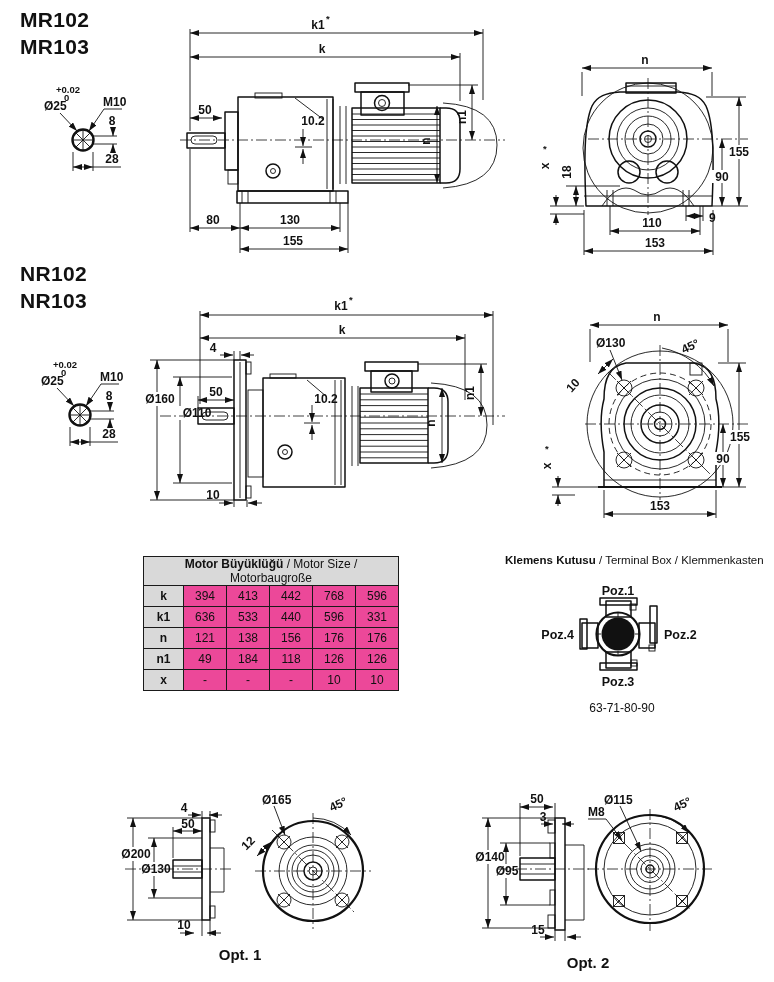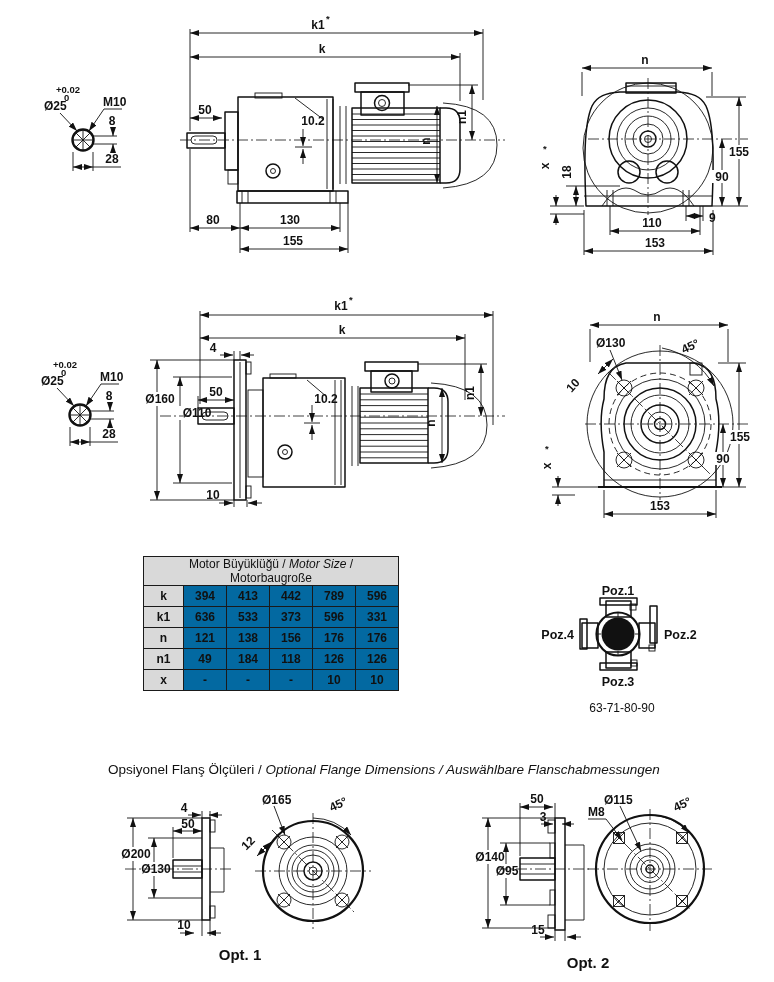--- a/index.html
+++ b/index.html
@@ -20,36 +20,44 @@
   .dt{font-size:12px;font-weight:bold}
   .dts{font-size:9.5px;font-weight:bold}
   .cap{font-size:15px;font-weight:bold}
   .poz{font-size:12.5px;font-weight:bold}
   .plain{font-size:12px;font-weight:normal}
   
   .model-title{position:absolute;left:20px;font-size:21px;font-weight:bold;line-height:27px;letter-spacing:.3px}
   .model-title span{display:block}
   .klemens-title{position:absolute;left:505px;top:554px;font-size:11.5px;white-space:nowrap}
   .flange-title{position:absolute;left:108px;top:762px;font-size:13.5px;white-space:nowrap}
-  .b{font-weight:normal}
-  .i{font-style:italic}
+  .b{font-weight:bold}
+  .i{}
   
   .size-table{position:absolute;left:143px;top:556px;border-collapse:collapse;text-align:center;font-size:12px}
   .size-table th,.size-table td{border:1px solid #1a1a1a}
   .size-table th{background:#d9d9d9;font-weight:bold}
-  .size-table td{background:#0369a1;font-weight:bold;width:43px;height:21px}
+  .size-table td{background:#ec4899;font-weight:normal;width:43px;height:21px}
   .size-table .lbl{width:40px}
   .size-table .ttl{height:24px;font-weight:normal;padding:0 6px}
   .size-table .hrow th{height:25px}
 </style>
 </head>
 <body>
 
 <div class="page">
 
+  <div class="model-title" style="top:6px">
+    <span>MR102</span>
+    <span>MR103</span>
+  </div>
+  <div class="model-title" style="top:260px">
+    <span>NR102</span>
+    <span>NR103</span>
+  </div>
 
   <svg class="art" width="774" height="982" viewBox="0 0 774 982">
     <defs>
       <marker id="ae" markerWidth="11" markerHeight="8" refX="9" refY="3" orient="auto" markerUnits="userSpaceOnUse">
         <path d="M0,0 L9,3 L0,6 Z" fill="#111"></path>
       </marker>
       <marker id="as" markerWidth="11" markerHeight="8" refX="9" refY="3" orient="auto-start-reverse" markerUnits="userSpaceOnUse">
         <path d="M0,0 L9,3 L0,6 Z" fill="#111"></path>
       </marker>
     </defs>
@@ -457,28 +465,28 @@
   <table class="size-table">
     <tbody>
       <tr>
         <th colspan="6" class="ttl"><span class="b">Motor Büyüklüğü</span><span> / </span><span class="i">Motor Size</span><span> / </span><span>Motorbaugroße</span></th>
       </tr>
       <tr>
         <th class="lbl">k</th>
         <td>394</td>
         <td>413</td>
         <td>442</td>
-        <td>789</td>
+        <td>768</td>
         <td>596</td>
       </tr>
       <tr>
         <th class="lbl">k1</th>
         <td>636</td>
         <td>533</td>
-        <td>373</td>
+        <td>440</td>
         <td>596</td>
         <td>331</td>
       </tr>
       <tr>
         <th class="lbl">n</th>
         <td>121</td>
         <td>138</td>
         <td>156</td>
         <td>176</td>
         <td>176</td>
@@ -495,16 +503,16 @@
         <th class="lbl">x</th>
         <td>-</td>
         <td>-</td>
         <td>-</td>
         <td>10</td>
         <td>10</td>
       </tr>
     </tbody>
   </table>
 
-
-  <div class="flange-title"><span class="b">Opsiyonel Flanş Ölçüleri</span><span> / </span><span class="i">Optional Flange Dimensions</span><span class="i"> / </span><span class="i">Auswählbare Flanschabmessungen</span></div>
+  <div class="klemens-title"><span class="b">Klemens Kutusu</span><span> / </span><span class="i">Terminal Box</span><span> / </span><span>Klemmenkasten</span></div>
+
 
 </div>
 
 </body></html>

